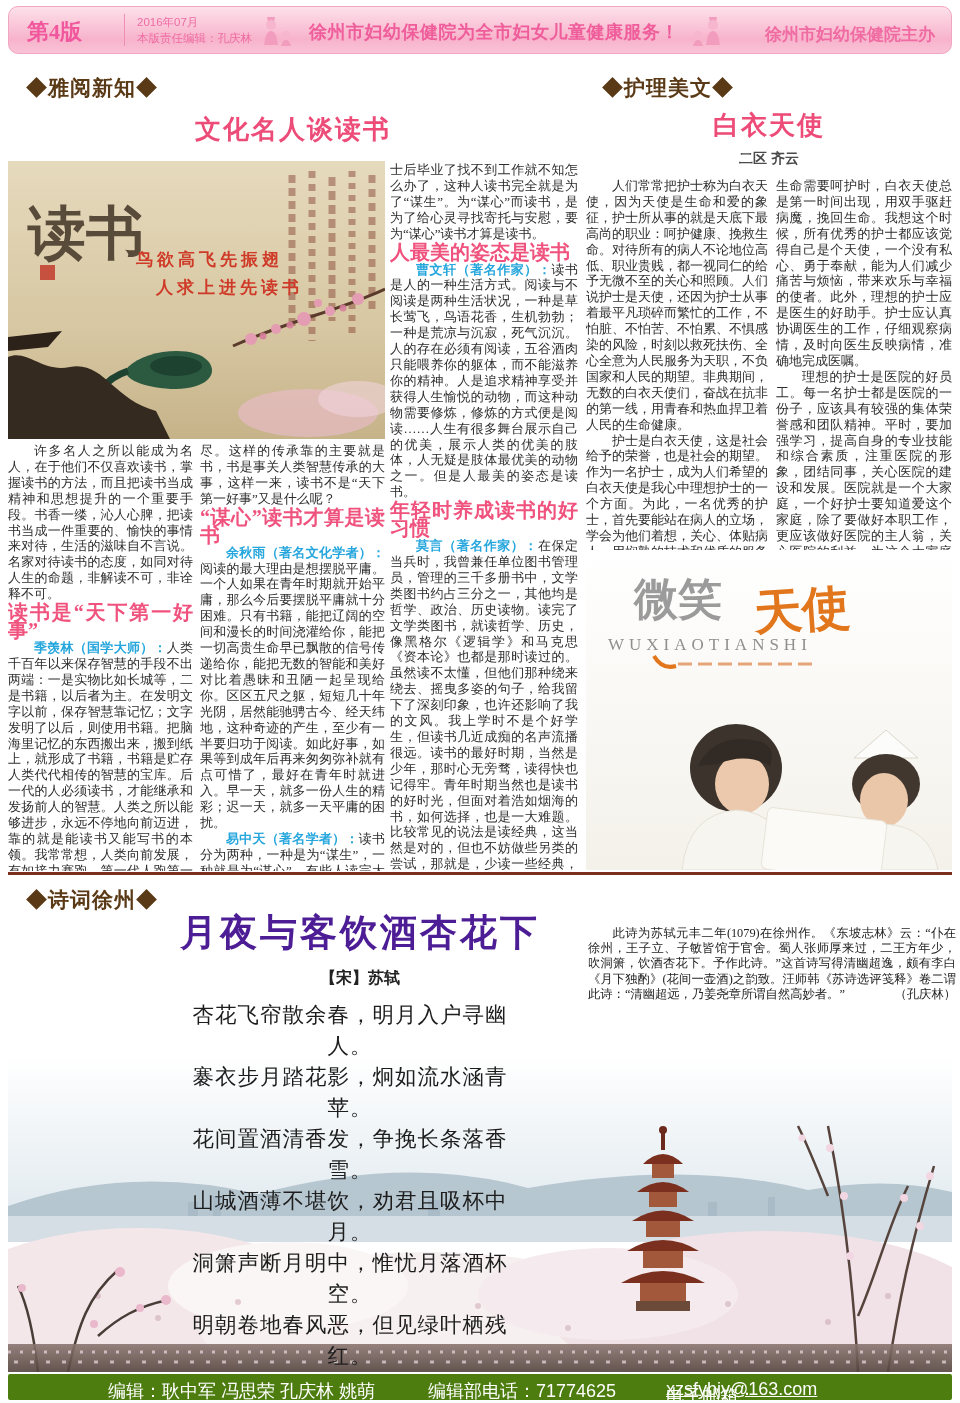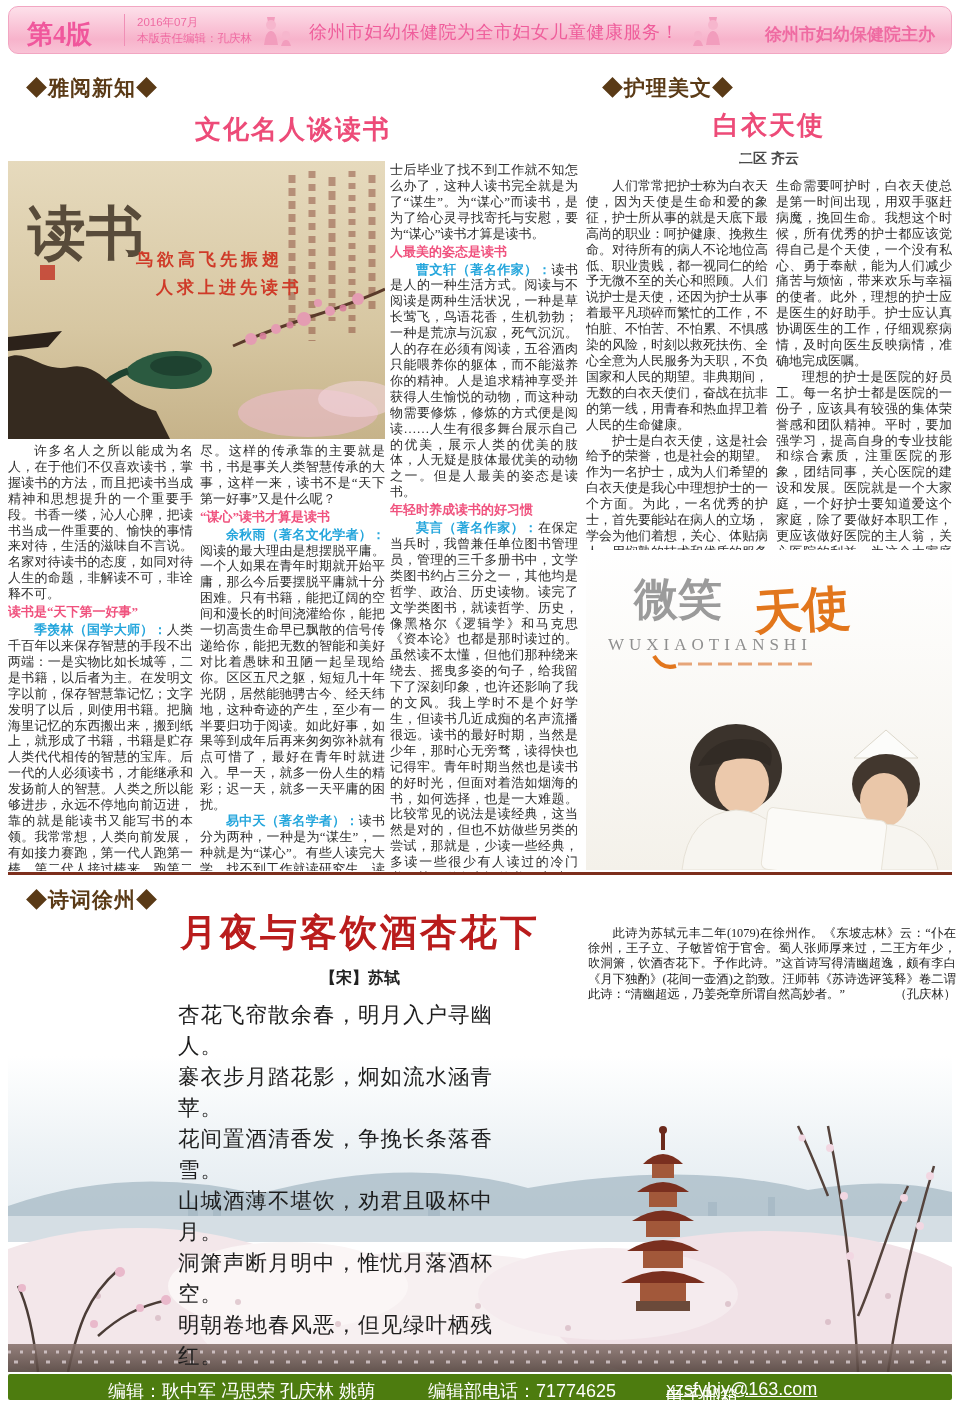--- a/index.html
+++ b/index.html
@@ -3,40 +3,40 @@
 <meta charset="utf-8">
 <style>
   html,body{margin:0;padding:0;}
   body{width:960px;height:1403px;background:#fdfdfd;position:relative;overflow:hidden;
        font-family:"Liberation Sans",sans-serif;}
   .page{position:absolute;inset:0;background:#fff;}
 
   
   .masthead{position:absolute;left:8px;top:6px;width:942px;height:46px;border:1px solid #f2a6c2;
     border-radius:10px;background:linear-gradient(#fde0ea,#f7b3cb 70%,#f9c3d6);}
-  .page-no{position:absolute;left:18px;top:10px;font-size:26px;font-weight:bold;color:#f0579c;
+  .page-no{position:absolute;left:18px;top:10px;font-size:22px;font-weight:bold;color:#f0579c;
     font-family:"Liberation Serif",serif;}
   .mast-divider{position:absolute;left:115px;top:7px;width:1px;height:32px;background:#f08fb6;}
   .mast-meta{position:absolute;left:128px;top:7px;color:#ef6ba2;font-size:11.5px;line-height:16px;}
   .slogan{position:absolute;left:300px;top:13px;width:370px;text-align:center;font-size:18px;
-    font-weight:normal;color:#ef5d9b;letter-spacing:0.5px;font-family:"Liberation Serif",serif;}
+    font-weight:bold;color:#ef5d9b;letter-spacing:0.5px;font-family:"Liberation Serif",serif;}
   .publisher{position:absolute;right:16px;top:16px;font-size:17px;color:#ef6ba2;font-weight:bold;}
   .nurse-icon{position:absolute;top:6px;}
   .nurse-icon.left{left:248px;}
   .nurse-icon.right{left:678px;}
 
   
   .kicker{font-size:21px;font-weight:bold;color:#5a3a16;font-family:"Liberation Serif",serif;letter-spacing:1px;margin-left:16px;}
   .art-title{font-size:26px;font-weight:bold;color:#ed4b78;text-align:center;font-family:"Liberation Serif",serif;letter-spacing:2px;}
   .byline{font-size:14px;color:#4a4a4a;text-align:center;font-weight:bold;}
   .col{position:absolute;overflow:hidden;text-align:justify;color:#2d2d2d;
     font-family:"Liberation Serif",serif;font-size:13px;line-height:15.9px;}
   .col p.para{margin:0;text-indent:2em;}
   .col p.para.cont{text-indent:0;}
-  .col .subhead{color:#f0527e;font-weight:bold;font-size:13px;line-height:18px;margin:1px 0;}
+  .col .subhead{color:#f0527e;font-weight:bold;font-size:20px;line-height:18px;margin:1px 0;}
   .col .lead{color:#25a6dc;font-weight:bold;}
 
   
   .sec-reading{position:absolute;left:8px;top:66px;width:570px;height:806px;}
   .sec-reading .kicker{position:absolute;left:2px;top:8px;}
   .sec-reading .art-title{position:absolute;left:0;top:46px;width:570px;}
   .reading-photo{position:absolute;left:0;top:95px;width:377px;height:278px;}
   .rcol1{left:0;top:377px;width:185px;height:428px;}
   .rcol2{left:192px;top:377px;width:185px;height:428px;}
   .rcol3{left:382px;top:96px;width:188px;height:712px;}
@@ -49,25 +49,25 @@
   .ncol1{left:0;top:112px;width:182px;height:372px;}
   .ncol2{left:190px;top:112px;width:176px;height:372px;}
   .nurse-photo{position:absolute;left:0;top:486px;width:366px;height:318px;}
 
   .divider{position:absolute;left:8px;top:872px;width:944px;height:3px;background:#7d2f1d;}
 
   
   .sec-poetry{position:absolute;left:0;top:880px;width:940px;height:494px;}
   .sec-poetry .kicker{position:absolute;left:10px;top:6px;}
   .poem-title{position:absolute;left:80px;top:28px;width:560px;text-align:center;font-size:37px;
-    font-weight:bold;color:#b91c1c;font-family:"Liberation Serif",serif;letter-spacing:3px;z-index:3;}
+    font-weight:bold;color:#4c1d95;font-family:"Liberation Serif",serif;letter-spacing:3px;z-index:3;}
   .poem-byline{position:absolute;left:80px;top:88px;width:560px;text-align:center;font-size:16px;
     color:#222;font-family:"Liberation Serif",serif;font-weight:bold;z-index:3;}
   .poem{position:absolute;left:178px;top:120px;width:344px;z-index:3;}
-  .poem-line{font-size:21.5px;line-height:31px;color:#1d1d1d;letter-spacing:1px;
+  .poem-line{font-size:21.5px;line-height:31px;color:#1d1d1d;letter-spacing:1px;text-align:center;
     font-family:"Liberation Serif",serif;}
   .commentary{position:absolute;left:588px;top:46px;width:368px;z-index:3;text-align:justify;
     color:#222;font-size:12.3px;line-height:15.2px;font-family:"Liberation Serif",serif;}
   .commentary p.para{margin:0;text-indent:2em;}
   .commentary .sig{text-align:right;margin-top:-15.2px;}
   .landscape{position:absolute;left:8px;top:176px;width:944px;height:316px;z-index:1;}
 
   
   .footer{position:absolute;left:8px;top:1374px;width:944px;height:26px;background:#4d7c0f;
     border-radius:2px;color:#fff;font-size:18px;}

